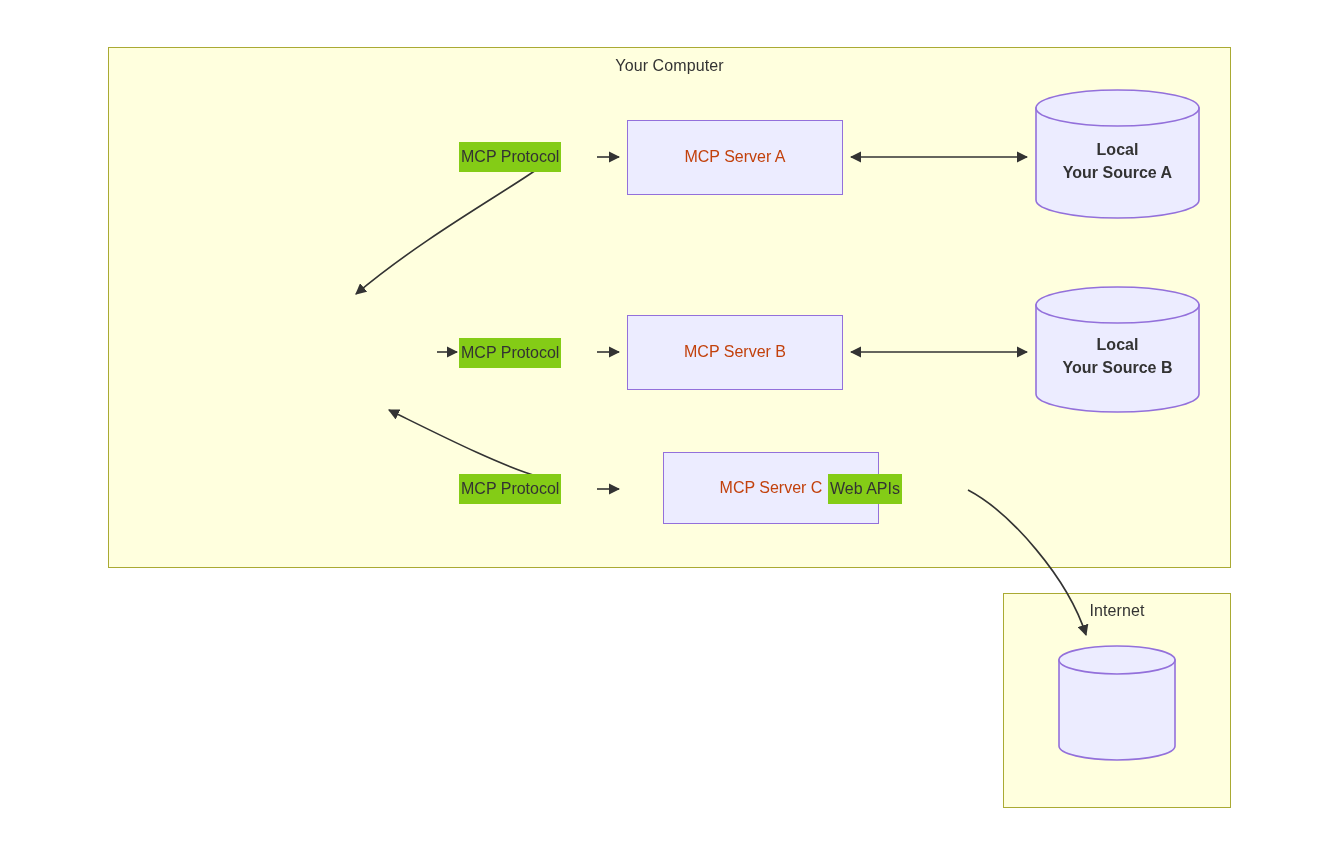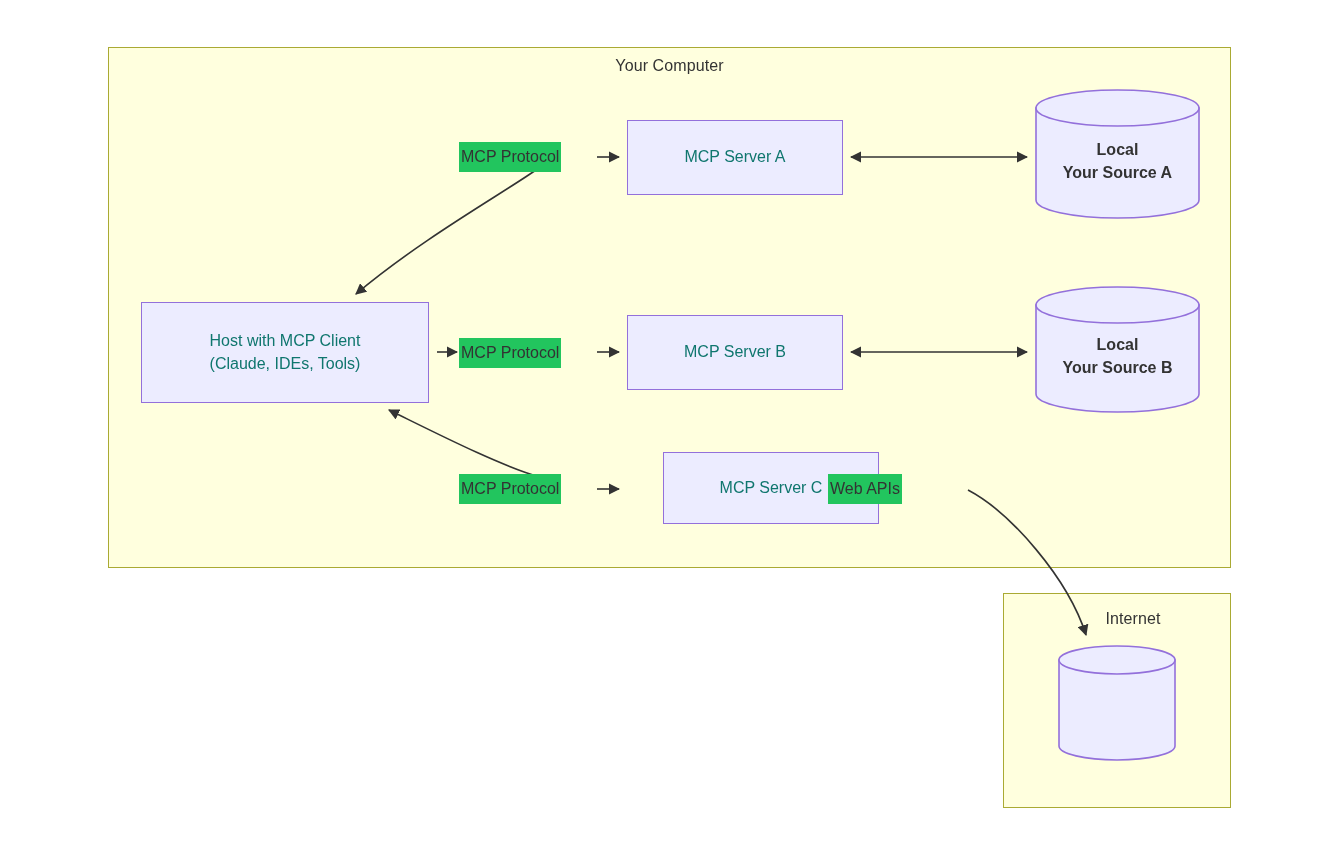--- a/index.html
+++ b/index.html
@@ -40,34 +40,34 @@
     top: 9px;
     left: 0;
     width: 100%;
     text-align: center;
     font-size: 16px;
     color: #333333;
     letter-spacing: .1px;
   }
   #cluster-your-computer { left: 108px; top: 47px; width: 1123px; height: 521px; }
   #cluster-internet      { left: 1003px; top: 593px; width: 228px; height: 215px; }
-  #cluster-internet .cluster-title { top: 16px; margin-left: 16px; }
+  #cluster-internet .cluster-title { top: 8px; }
 
   
   .node-box {
     position: absolute;
     background: #ececff;
     border: 1px solid #9370db;
     box-sizing: border-box;
     display: flex;
     flex-direction: column;
     align-items: center;
     justify-content: center;
     font-size: 16px;
-    color: #0f766e;
+    color: #c2410c;
     line-height: 1.42;
     text-align: left;
   }
   #node-host        { left: 141px; top: 302px; width: 288px; height: 101px; }
   #node-server-a    { left: 627px; top: 120px; width: 216px; height: 75px; }
   #node-server-b    { left: 627px; top: 315px; width: 216px; height: 75px; }
   #node-server-c    { left: 627px; top: 452px; width: 216px; height: 72px; margin-left: 36px; }
 
   
   .cyl {
@@ -87,21 +87,21 @@
   #cyl-a { left: 1035px; top: 89px; width: 165px; height: 130px; }
   #cyl-a .cyl-label { top: 50px; }
   #cyl-b { left: 1035px; top: 286px; width: 165px; height: 127px; }
   #cyl-b .cyl-label { top: 48px; }
   #cyl-c { left: 1058px; top: 645px; width: 118px; height: 116px; }
   #cyl-c .cyl-label { top: 38px; font-size: 15px; }
 
   
   .edge-label {
     position: absolute;
-    background: #22c55e;
+    background: #84cc16;
     color: #333333;
     font-size: 16px;
     line-height: 30px;
     height: 30px;
     padding: 0 2px;
     white-space: nowrap;
     box-sizing: border-box;
   }
   #lbl-proto-a { left: 459px; top: 142px; }
   #lbl-proto-b { left: 459px; top: 338px; }
@@ -147,24 +147,20 @@
       <path d="M 540,477 C 500,466 430,430 389,410" marker-end="url(#arrow-end)"></path>
 
       <path d="M 597,489 L 619,489" marker-end="url(#arrow-end)"></path>
 
       <path d="M 874,489 L 851,489" marker-end="url(#arrow-end)"></path>
 
       <path d="M 968,490 C 1010,512 1068,578 1086,635" marker-end="url(#arrow-end)"></path>
     </g>
   </svg>
 
-  <div class="node-box" id="node-host">
-    <div>Host with MCP Client</div>
-    <div>(Claude, IDEs, Tools)</div>
-  </div>
 
   <div class="node-box" id="node-server-a">
     <div>MCP Server A</div>
   </div>
 
   <div class="node-box" id="node-server-b">
     <div>MCP Server B</div>
   </div>
 
   <div class="node-box" id="node-server-c">

